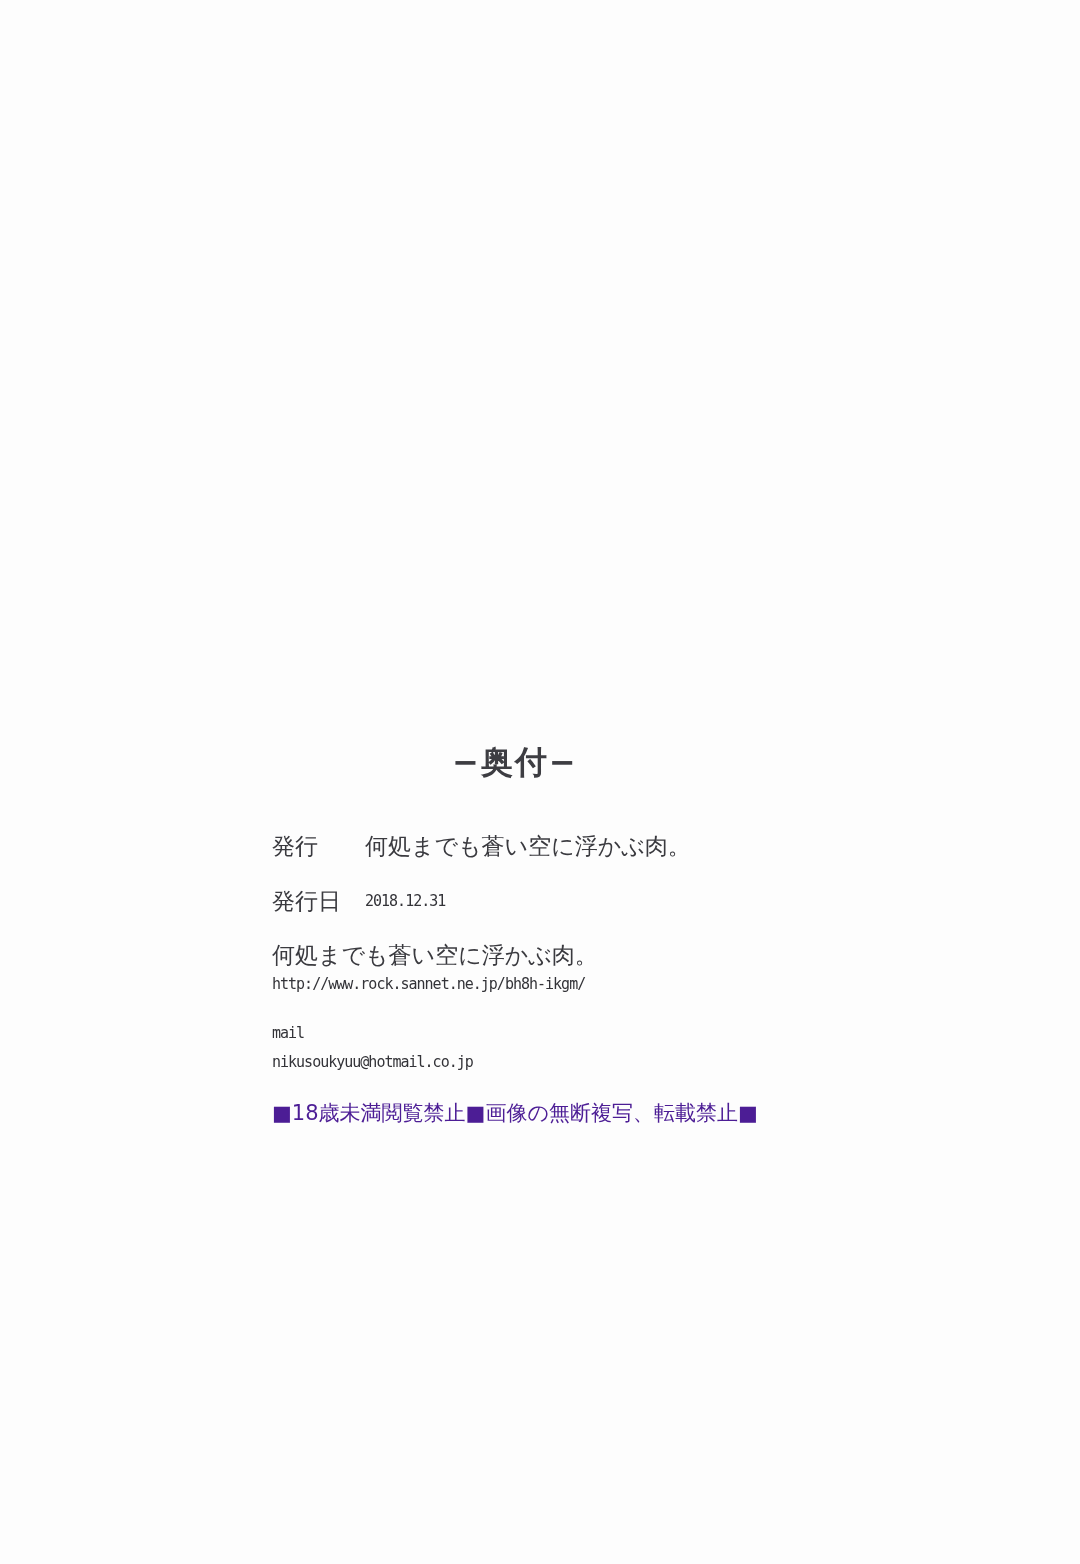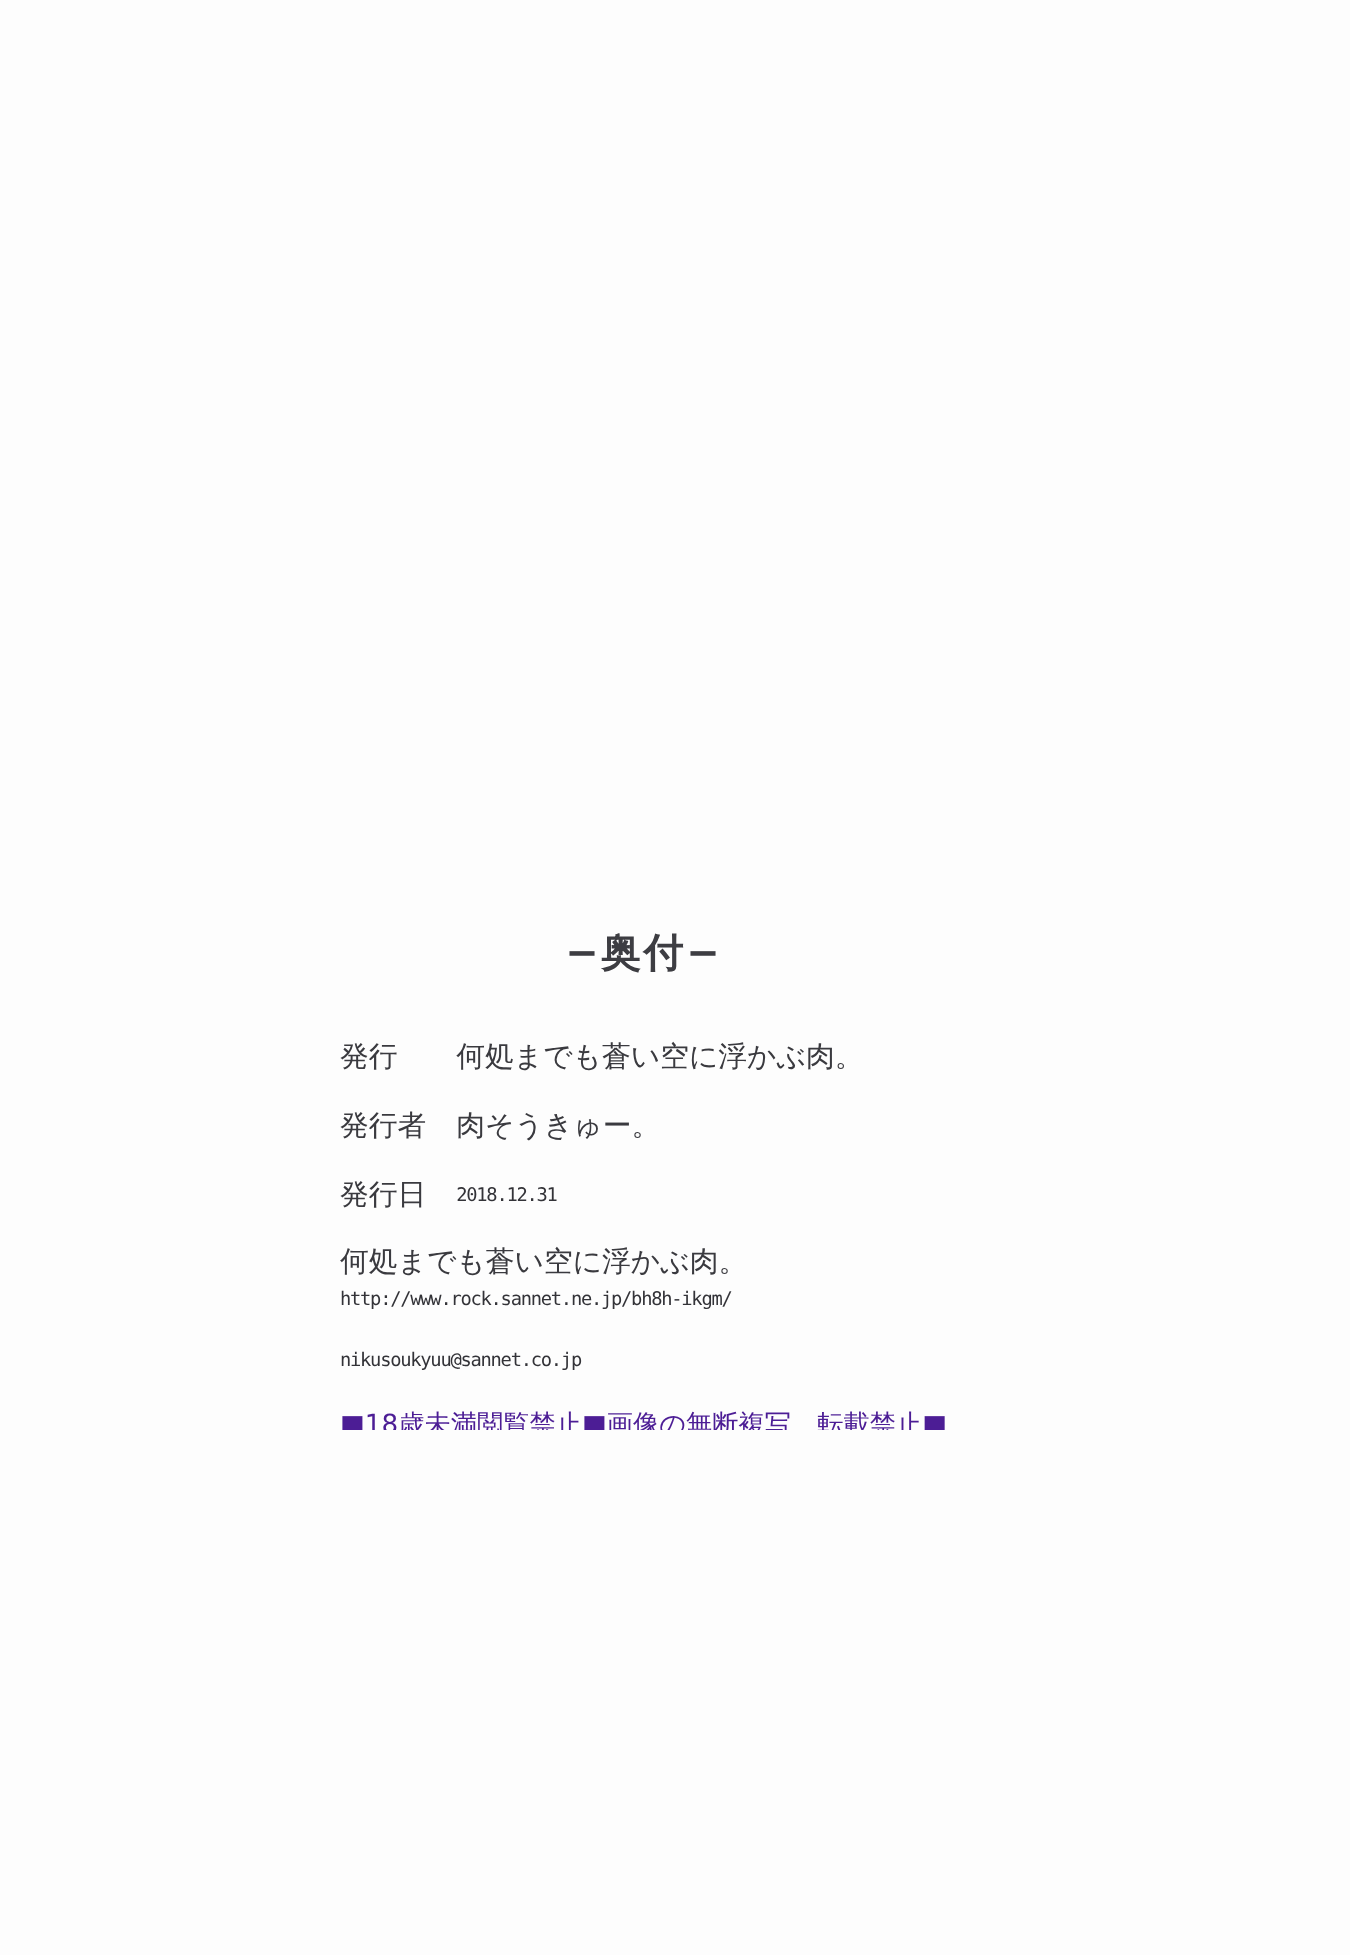--- a/index.html
+++ b/index.html
@@ -86,39 +86,36 @@
 
   <h1 class="title">−奥付−</h1>
 
   <div class="content">
 
     <div class="row">
       <span class="row-label">発行</span>
       <span class="row-value">何処までも蒼い空に浮かぶ肉。</span>
     </div>
 
-    <div class="row">
-      <span class="row-label">発行者</span>
-      <span class="row-value">肉そうきゅー。</span>
-    </div>
 
     <div class="row">
       <span class="row-label">発行日</span>
       <span class="row-value mono">2018.12.31</span>
     </div>
 
 
     <div class="block block-url">
       <div>何処までも蒼い空に浮かぶ肉。</div>
       <div class="mono">http://www.rock.sannet.ne.jp/bh8h-ikgm/</div>
     </div>
 
 
     <div class="block block-mail">
-      <div class="mono">nikusoukyuu@sannet.co.jp</div>
+      <div class="mono">mail</div>
+      <div class="mono">nikusoukyuu@hotmail.co.jp</div>
     </div>
 
     <div class="notice">■18歳未満閲覧禁止■画像の無断複写、転載禁止■</div>
 
   </div>
 
   <div class="page-number">-26-</div>
 
 </div>
 

